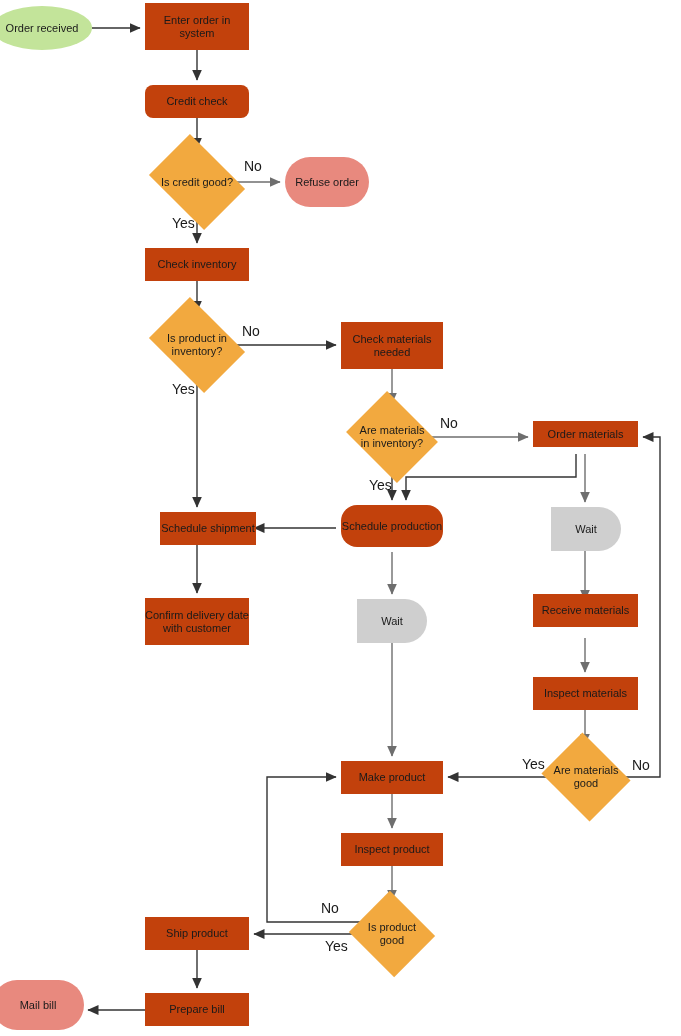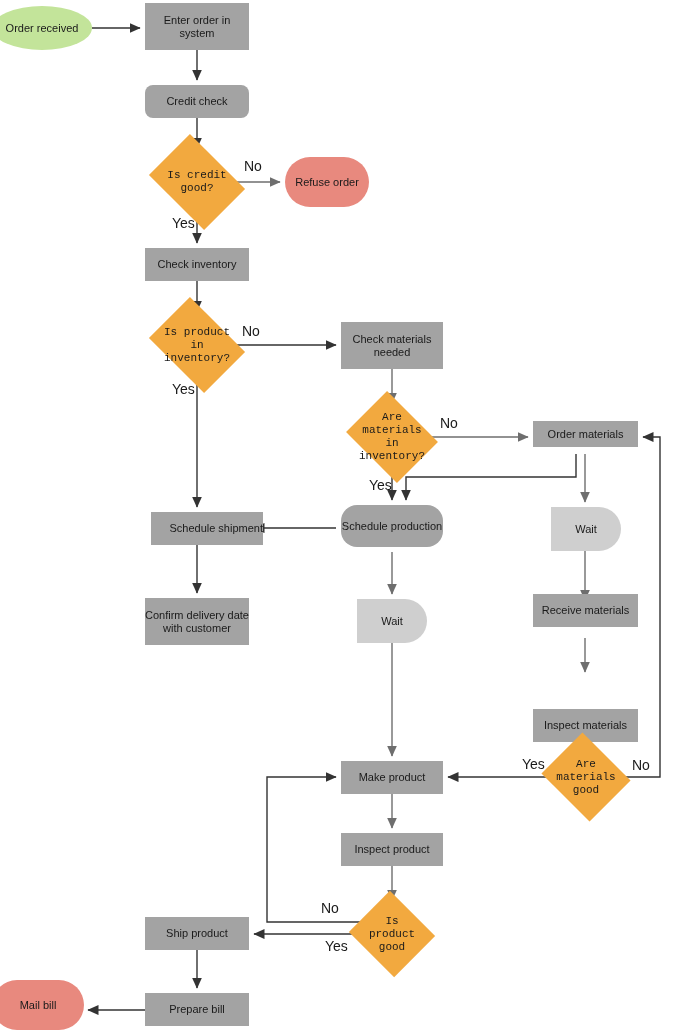--- a/index.html
+++ b/index.html
@@ -1,24 +1,24 @@
 <!DOCTYPE html>
 <html><head>
 <meta charset="utf-8">
 <style>
   html,body{margin:0;padding:0;background:#ffffff;}
   body{font-family:"Liberation Sans","DejaVu Sans",sans-serif;}
   #canvas{position:relative;width:681px;height:1036px;background:#ffffff;overflow:hidden;}
   svg.edges{position:absolute;left:0;top:0;width:681px;height:1036px;pointer-events:none;}
   .node{position:absolute;box-sizing:border-box;display:flex;align-items:center;justify-content:center;text-align:center;color:#1a1a1a;font-size:11px;line-height:13px;}
-  .proc{background:#a3a3a3;}
+  .proc{background:#c2410c;}
   .term-start{background:#C3E49A;border-radius:50%;}
   .term-end{background:#E8897E;border-radius:999px;}
   .delay{background:#CFCFCF;border-radius:0 999px 999px 0;}
-  .diamond{background:transparent;font-family:Liberation Mono, monospace;}
+  .diamond{background:transparent;}
   .diamond .dshape{position:absolute;left:0;top:0;width:100%;height:100%;background:#F2A93F;transform:rotate(45deg);}
   .diamond .dlabel{position:relative;z-index:2;width:120%;}
   .elabel{position:absolute;font-size:14px;line-height:12px;color:#1a1a1a;white-space:nowrap;}
 </style>
 </head>
 <body>
 
 <div id="canvas">
 
   <svg class="edges" viewBox="0 0 681 1036">
@@ -98,21 +98,21 @@
 
   <div class="node diamond" style="left:356px;top:408px;width:72px;height:58px;">
     <span class="dshape"></span>
     <span class="dlabel">Are materials in inventory?</span>
   </div>
 
   <div class="node proc" style="left:533px;top:421px;width:105px;height:26px;">
     <span>Order materials</span>
   </div>
 
-  <div class="node proc" style="left:151px;top:512px;width:112px;height:33px;justify-content:flex-end;">
+  <div class="node proc" style="left:160px;top:512px;width:96px;height:33px;">
     <span>Schedule shipment</span>
   </div>
 
   <div class="node proc" style="left:341px;top:505px;width:102px;height:42px;border-radius:16px;">
     <span>Schedule production</span>
   </div>
 
   <div class="node delay" style="left:551px;top:507px;width:70px;height:44px;">
     <span>Wait</span>
   </div>
@@ -122,21 +122,21 @@
   </div>
 
   <div class="node delay" style="left:357px;top:599px;width:70px;height:44px;">
     <span>Wait</span>
   </div>
 
   <div class="node proc" style="left:533px;top:594px;width:105px;height:33px;">
     <span>Receive materials</span>
   </div>
 
-  <div class="node proc" style="left:533px;top:677px;width:105px;height:33px;margin-top:32px;">
+  <div class="node proc" style="left:533px;top:677px;width:105px;height:33px;">
     <span>Inspect materials</span>
   </div>
 
   <div class="node diamond" style="left:552px;top:748px;width:68px;height:58px;">
     <span class="dshape"></span>
     <span class="dlabel">Are materials good</span>
   </div>
 
   <div class="node proc" style="left:341px;top:761px;width:102px;height:33px;">
     <span>Make product</span>

